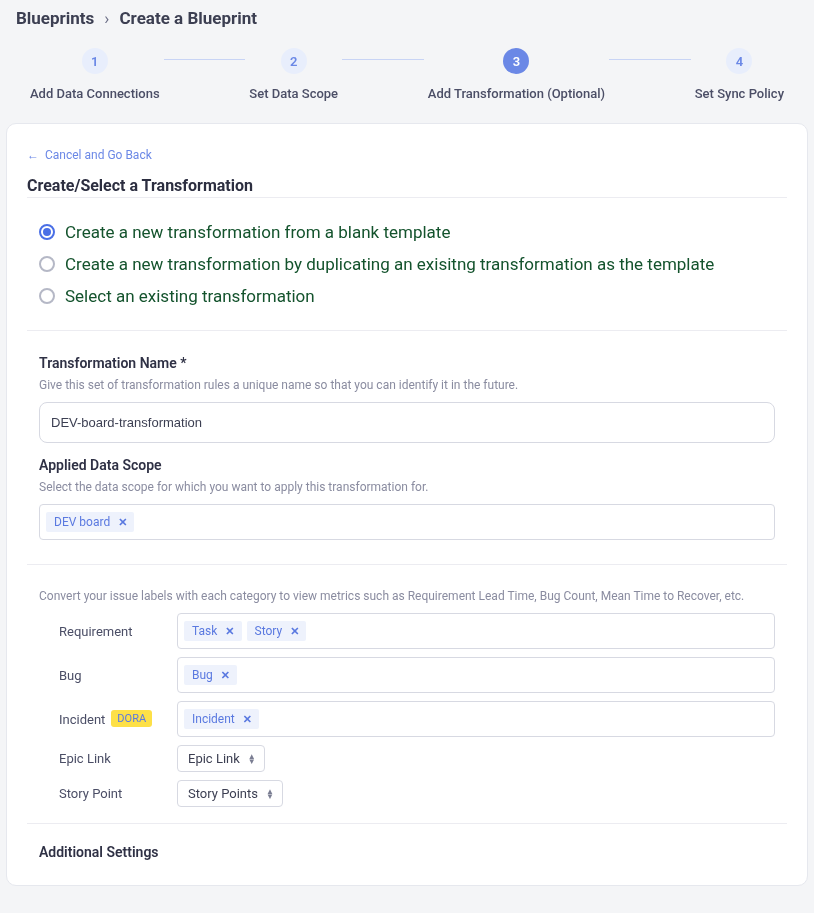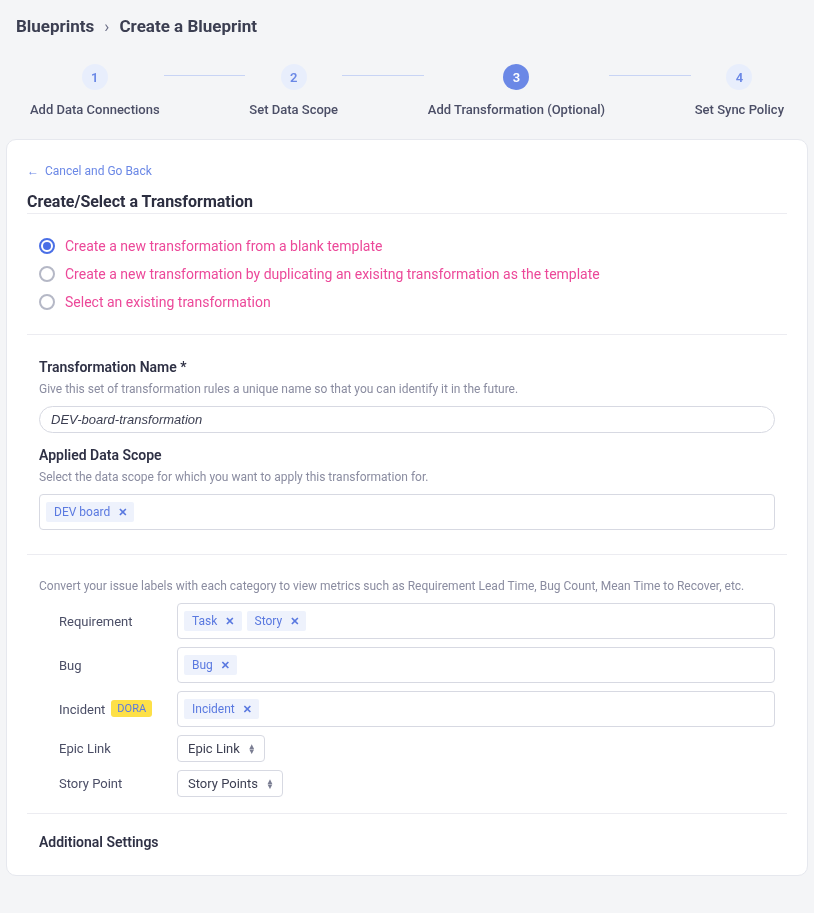--- a/index.html
+++ b/index.html
@@ -7,21 +7,21 @@
     font-family: -apple-system, BlinkMacSystemFont, "Segoe UI", Roboto, sans-serif;
     background: #f4f5f7;
     color: #292b3f;
     font-size: 14px;
     width: 814px;
   }
   .breadcrumb {
     display: flex;
     align-items: center;
     gap: 10px;
-    padding: 16px 16px;
+    padding: 8px 16px;
     font-size: 17px;
     font-weight: 700;
     color: #3c3f52;
   }
   .breadcrumb .chev { color: #6b6e86; font-weight: 400; }
   .stepper {
     display: flex;
     align-items: center;
     justify-content: space-between;
     padding: 12px 30px 22px;
@@ -92,30 +92,29 @@
   .radio {
     width: 16px; height: 16px; border-radius: 50%;
     border: 2px solid #b5b8c6;
     display: flex; align-items: center; justify-content: center;
     flex-shrink: 0;
   }
   .radio.checked { border-color: #4a6fe6; }
   .radio.checked::after {
     content: ""; width: 8px; height: 8px; border-radius: 50%; background: #4a6fe6;
   }
-  .radio-label { font-size: 14px; color: #ec4899; }
+  .radio-label { font-size: 17px; color: #14532d; }
   .text-input {
     width: 100%;
     border: 1px solid #d7d9e2;
-    border-radius: 14px;
-    padding: 5px 11px;
+    border-radius: 8px;
+    padding: 12px 11px;
     font-size: 13px;
     color: #3c3f52;
     outline: none;
-    font-style: italic;
   }
   .tag-input {
     width: 100%;
     border: 1px solid #d7d9e2;
     border-radius: 4px;
     padding: 5px 6px;
     display: flex;
     flex-wrap: wrap;
     gap: 5px;
     align-items: center;

